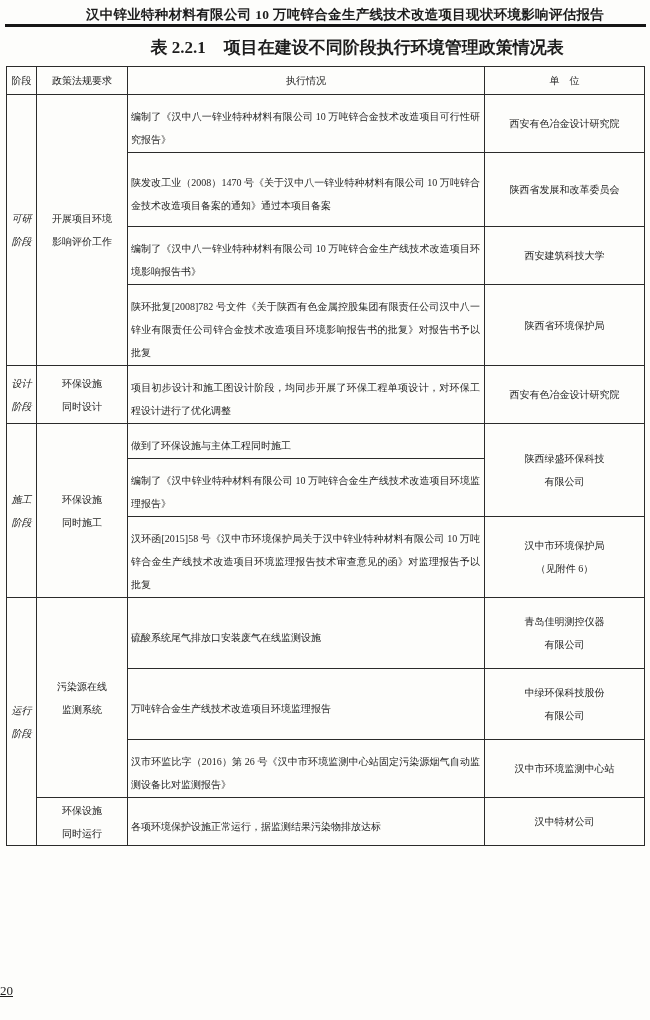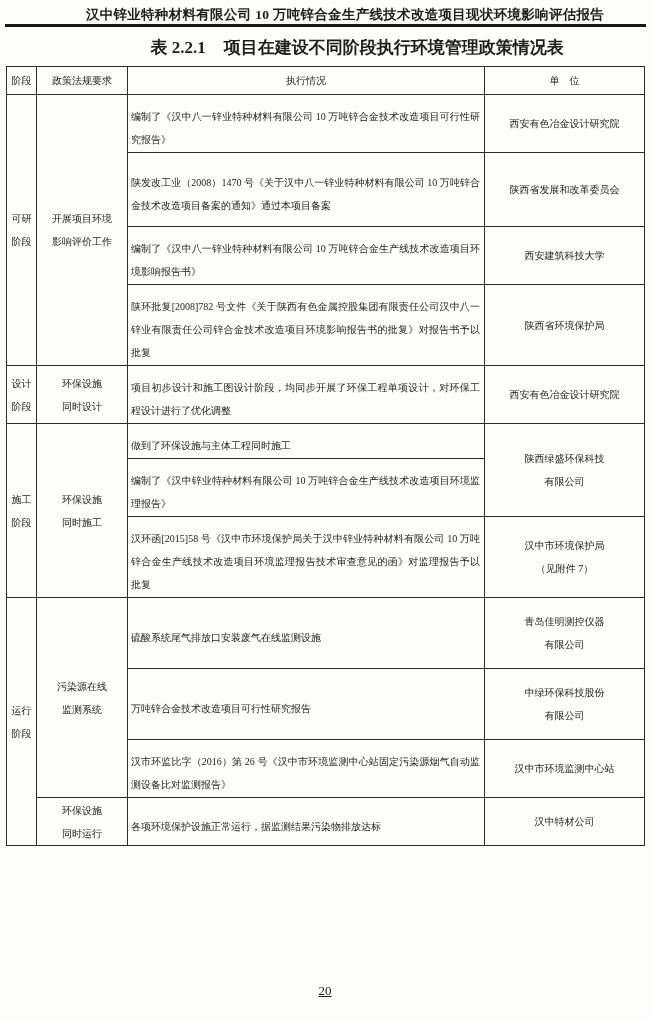--- a/index.html
+++ b/index.html
@@ -48,38 +48,39 @@
     padding:1px 0;
   }
   col.c-stage { width:30px; }
   col.c-req   { width:91px; }
   col.c-exec  { width:357px; }
   col.c-unit  { width:160px; }
   td.stage {
     text-align:center;
     white-space:pre-line;
     padding:0;
+    font-style:italic;
   }
   td.req {
     text-align:center;
     white-space:pre-line;
     padding:0 2px;
   }
   td.exec {
     text-align:justify;
     padding:10px 4px 1px 3px;
   }
   td.unit {
     text-align:center;
     white-space:pre-line;
     padding:12px 2px;
   }
   .page-number {
     position:absolute; top:983px; left:0; width:650px;
-    text-align:center;
+    text-align:left;
     font-size:13px;
     text-decoration:underline;
   }
 </style>
 </head>
 <body>
 
 <div class="doc-header">汉中锌业特种材料有限公司 10 万吨锌合金生产线技术改造项目现状环境影响评估报告</div>
 <div class="doc-rule"></div>
 
@@ -140,34 +141,34 @@
     <td class="exec">做到了环保设施与主体工程同时施工</td>
     <td class="unit" rowspan="2">陕西绿盛环保科技
 有限公司</td>
   </tr>
   <tr style="height:55px;margin-left:48px;">
     <td class="exec">编制了《汉中锌业特种材料有限公司 10 万吨锌合金生产线技术改造项目环境监理报告》</td>
   </tr>
   <tr style="height:70px;">
     <td class="exec">汉环函[2015]58 号《汉中市环境保护局关于汉中锌业特种材料有限公司 10 万吨锌合金生产线技术改造项目环境监理报告技术审查意见的函》对监理报告予以批复</td>
     <td class="unit">汉中市环境保护局
-（见附件 7）</td>
+（见附件 6）</td>
   </tr>
 
   <tr style="height:47px;">
     <td class="stage" rowspan="4">运行
 阶段</td>
     <td class="req" rowspan="3">污染源在线
 监测系统</td>
     <td class="exec">硫酸系统尾气排放口安装废气在线监测设施</td>
     <td class="unit">青岛佳明测控仪器
 有限公司</td>
   </tr>
   <tr style="height:50px;">
-    <td class="exec">万吨锌合金技术改造项目可行性研究报告</td>
+    <td class="exec">万吨锌合金生产线技术改造项目环境监理报告</td>
     <td class="unit">中绿环保科技股份
 有限公司</td>
   </tr>
   <tr style="height:55px;">
     <td class="exec">汉市环监比字（2016）第 26 号《汉中市环境监测中心站固定污染源烟气自动监测设备比对监测报告》</td>
     <td class="unit">汉中市环境监测中心站</td>
   </tr>
   <tr style="height:40px;">
     <td class="req">环保设施
 同时运行</td>

